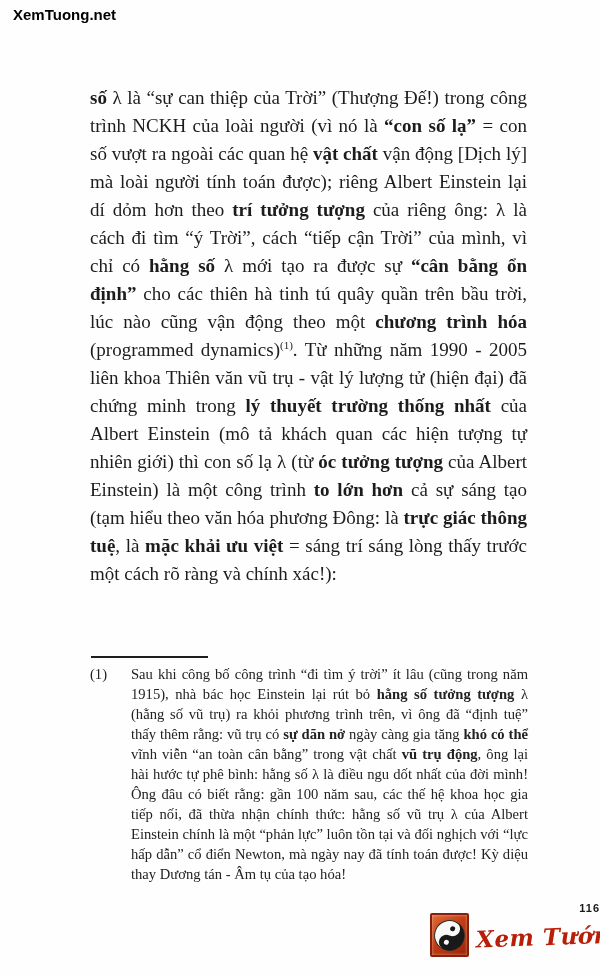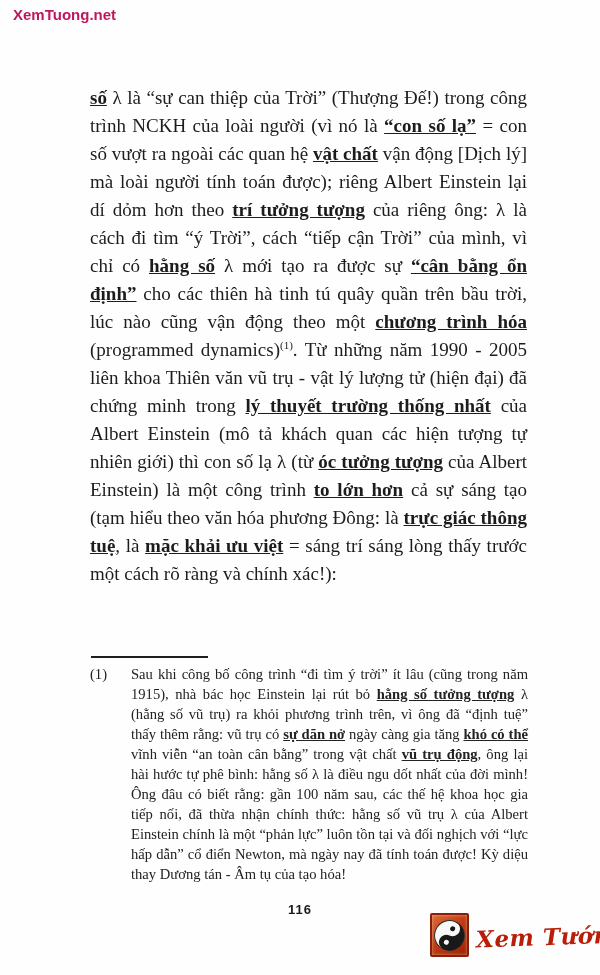--- a/index.html
+++ b/index.html
@@ -10,31 +10,31 @@
     font-family: "Liberation Serif", "DejaVu Serif", serif;
     color: #1c1c1c;
     overflow: hidden;
   }
   .watermark {
     position: absolute;
     left: 13px; top: 6px;
     font-family: "Liberation Sans", sans-serif;
     font-weight: 700;
     font-size: 15px;
-    color: #be185d;
+    color: #000000;
   }
   .main-text {
     position: absolute;
     left: 90px; top: 84px;
     width: 437px;
     font-size: 19px;
     line-height: 28px;
     text-align: justify;
   }
-  .main-text .b, .fn-body .b { font-weight: 700; text-decoration: underline; }
+  .main-text .b, .fn-body .b { font-weight: 700; }
   .main-text sup {
     font-size: 0.58em;
     vertical-align: super;
     line-height: 0;
   }
   .fn-sep {
     position: absolute;
     left: 91px; top: 656px;
     width: 117px;
     border-top: 2px solid #1e1e1e;
@@ -46,24 +46,24 @@
     display: flex;
     font-size: 14.6px;
     line-height: 20px;
     color: #222222;
   }
   .fn-marker { flex: 0 0 31px; }
   .fn-body { flex: 1 1 auto; text-align: justify; margin-left: 10px; }
   .page-number {
     position: absolute;
     left: 0; right: 0; top: 902px;
-    text-align: center;
+    text-align: right;
     font-family: "Liberation Sans", sans-serif;
     font-weight: 700;
-    font-size: 13px;
+    font-size: 11px;
     letter-spacing: 1px;
     color: #1a1a1a;
   }
   .logo {
     position: absolute;
     left: 430px; top: 913px;
     display: flex;
     align-items: center;
     gap: 7px;
   }

